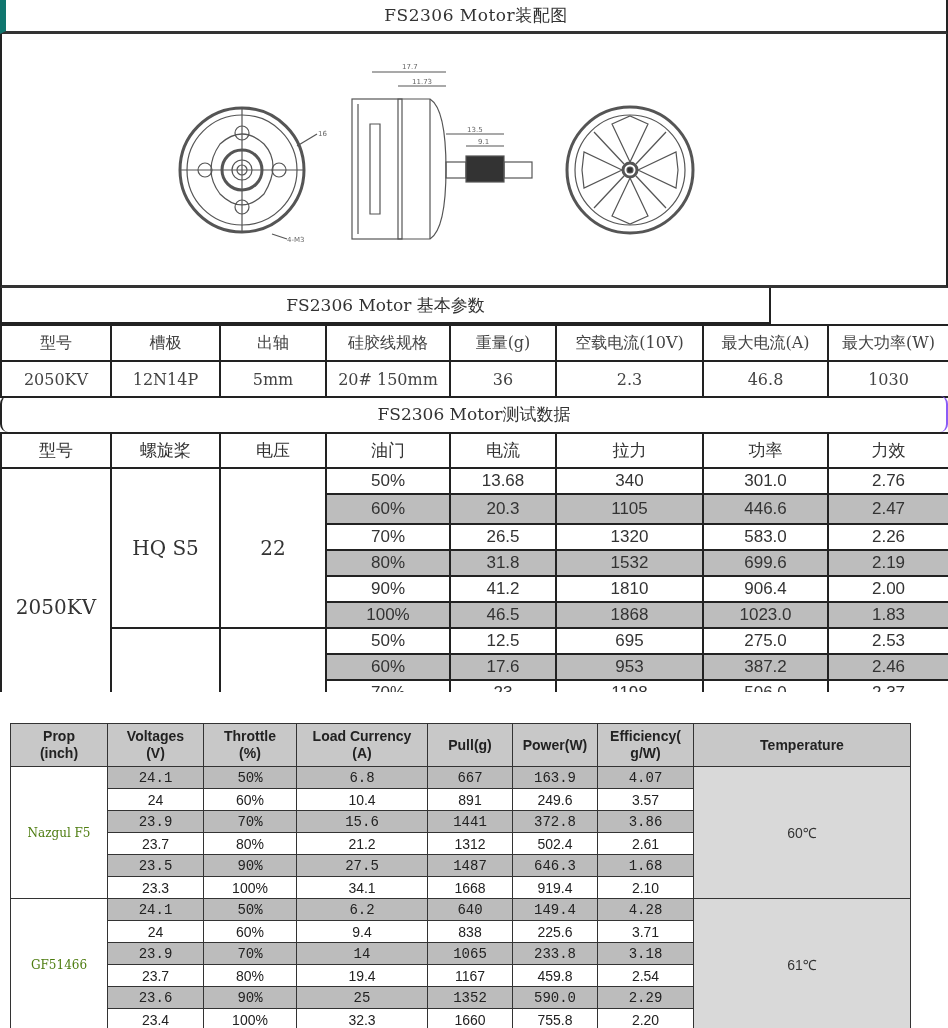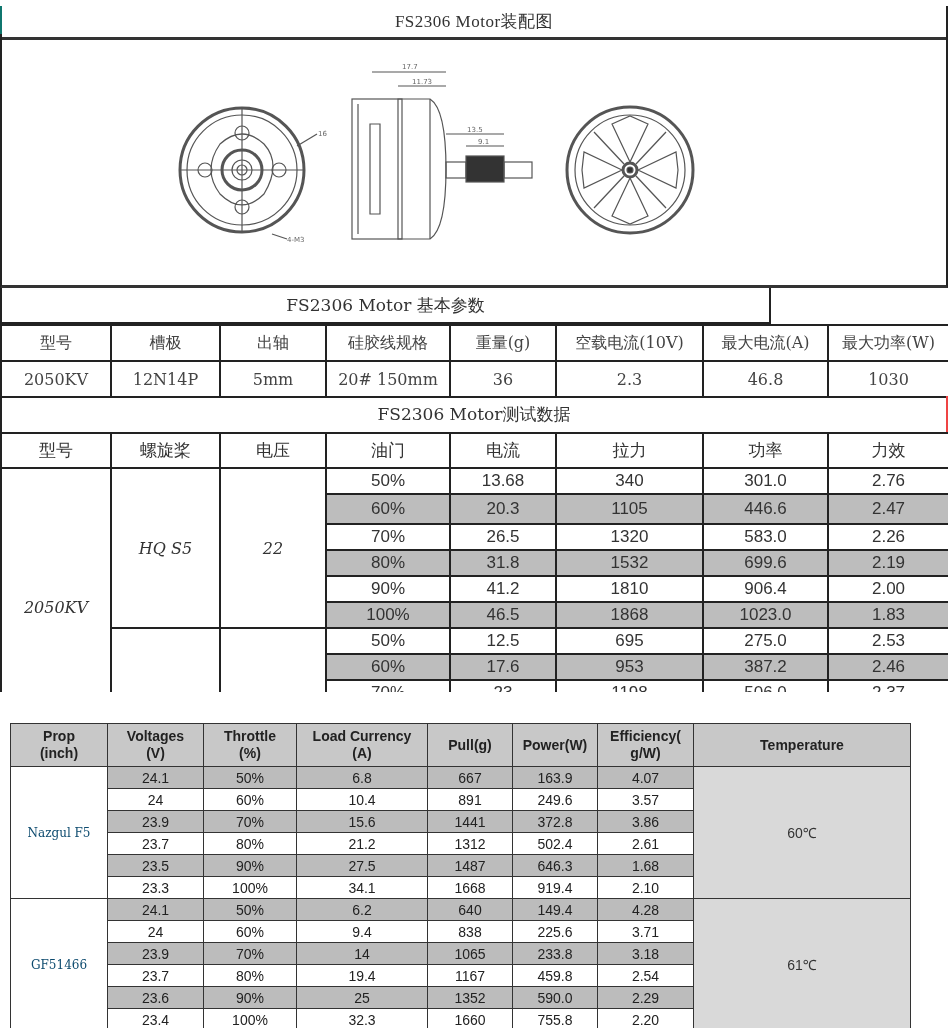--- a/index.html
+++ b/index.html
@@ -1,39 +1,39 @@
 <!DOCTYPE html>
 <html><head>
 <meta charset="utf-8">
 <style>
   html, body { margin:0; padding:0; background:#ffffff; }
   body { width:948px; height:1028px; position:relative; overflow:hidden; font-family:"DejaVu Serif", serif; color:#333; }
   .abs { position:absolute; }
   
-  #title-row { left:0; top:6px; width:948px; height:34px; border-bottom:3px solid #333; border-left:2px solid #0f766e; border-right:2px solid #222; box-sizing:border-box; display:flex; align-items:center; justify-content:center; font-size:17px; letter-spacing:0.5px;font-family:Liberation Serif, serif; }
+  #title-row { left:0; top:0; width:948px; height:34px; border-bottom:3px solid #333; border-left:6px solid #0f766e; border-right:2px solid #222; box-sizing:border-box; display:flex; align-items:center; justify-content:center; font-size:17px; letter-spacing:0.5px; }
   #drawing { left:0; top:34px; width:948px; height:254px; border-left:2px solid #222; border-right:2px solid #222; border-bottom:3px solid #333; box-sizing:border-box; }
   #basic-title { left:0; top:288px; width:771px; height:36px; border-left:2px solid #222; border-right:2px solid #222; border-bottom:2px solid #222; box-sizing:border-box; display:flex; align-items:center; justify-content:center; font-size:17px; }
   table { border-collapse:collapse; table-layout:fixed; }
   .t1 td { border:2px solid #222; text-align:center; font-size:16px; height:34px; padding:0; color:#444; }
   #basic-table { left:0; top:324px; width:948px; }
-  #test-title { left:0; top:396px; width:948px; height:36px; border-left:2px solid #222; border-right:2px solid #ef4444; box-sizing:border-box; display:flex; align-items:center; justify-content:center; font-size:17px; }
+  #test-title { left:0; top:396px; width:948px; height:36px; border-left:2px solid #222; border-right:2px solid #8b5cf6; box-sizing:border-box; display:flex; align-items:center; justify-content:center; font-size:17px;border-radius:8px; }
   #test-table { left:0; top:432px; width:948px; }
   .t2 td { border:2px solid #222; text-align:center; padding:0; color:#333; }
   .t2 .hd td { height:33px; font-size:17px; }
   .t2 .dr td { height:24px; font-family:"Liberation Sans", sans-serif; font-size:17px; }
   .t2 .dr.sh td.num { background:#bdbdbd; }
-  .t2 td.serif { font-family:"DejaVu Serif", serif; font-size:16px; background:#fff !important;font-style:italic; }
+  .t2 td.serif { font-family:"DejaVu Serif", serif; font-size:20px; background:#fff !important; }
   #cutoff { left:0; top:692px; width:948px; height:336px; background:#fff; }
   
   #eng-table { left:10px; top:723px; width:900px; }
   .t3 td { border:1.5px solid #333; text-align:center; padding:0; font-family:"Liberation Sans", sans-serif; color:#222; font-size:14px; }
   .t3 .hd td { background:#c8c8c8; font-weight:bold; font-size:14px; height:42px; line-height:17px; }
   .t3 .dr td { height:21px; }
-  .t3 .dr.sh td.num { background:#bcbcbc; }
-  .t3 td.prop { font-family:"DejaVu Serif", serif; font-size:12px; background:#fff; color:#0c4a6e; }
+  .t3 .dr.sh td.num { background:#bcbcbc;font-family:Liberation Mono, monospace; }
+  .t3 td.prop { font-family:"DejaVu Serif", serif; font-size:12px; background:#fff; color:#4d7c0f; }
   .t3 td.temp { background:#d9d9d9; font-size:14px; color:#333; }
 </style>
 </head>
 <body>
 
 <div id="title-row" class="abs">FS2306 Motor装配图</div>
 
 <div id="drawing" class="abs">
   <svg width="944" height="250" viewBox="0 0 944 250">
     <g stroke="#555" fill="none" stroke-width="1.2">

